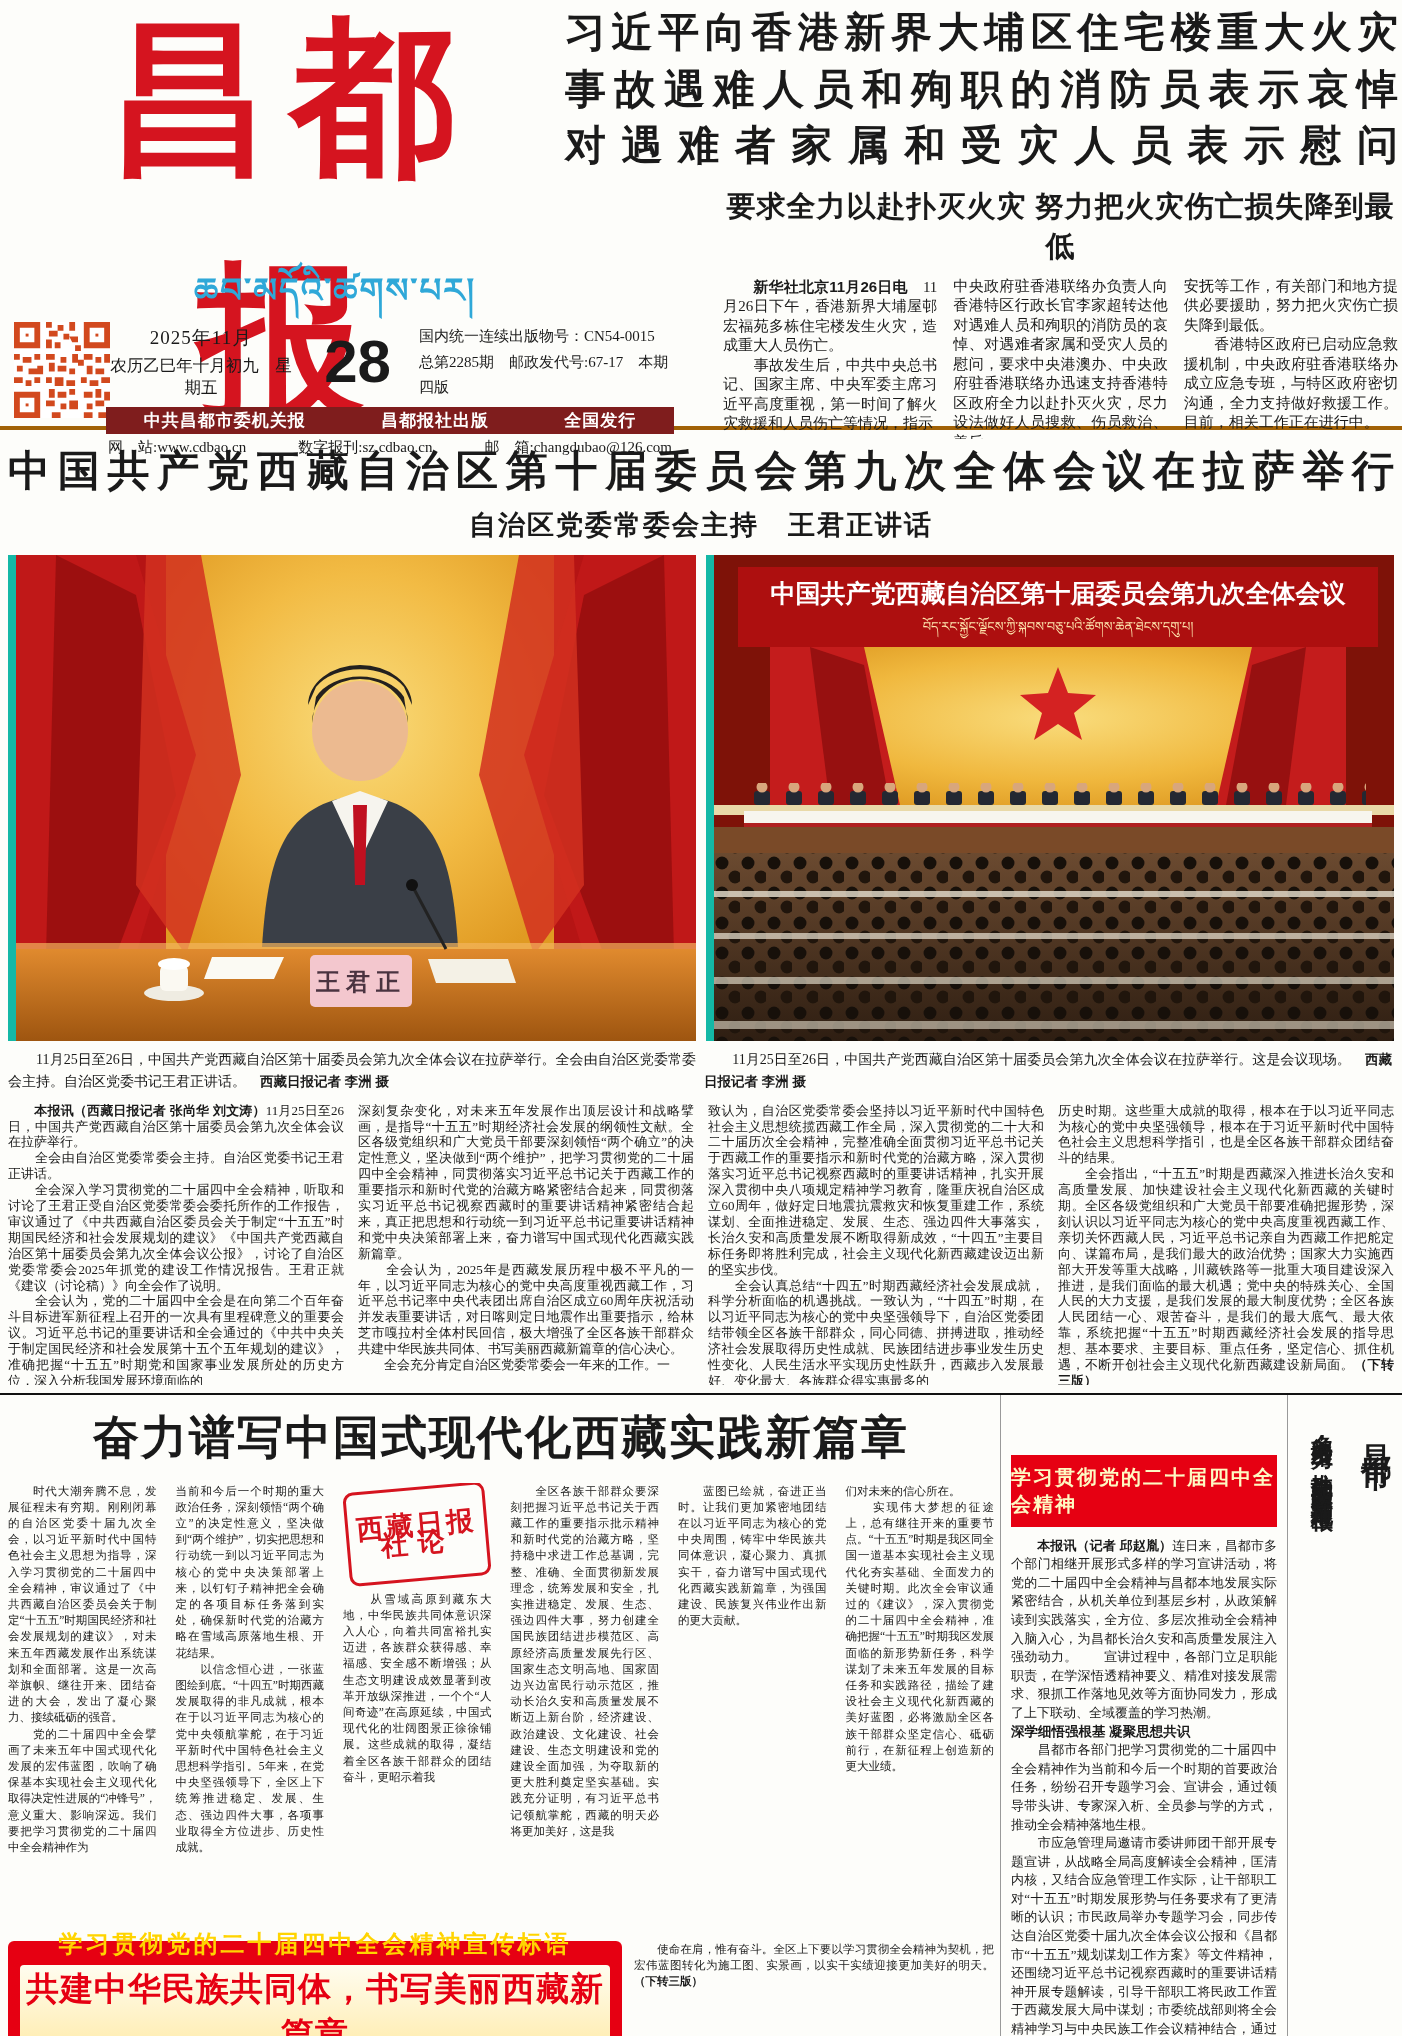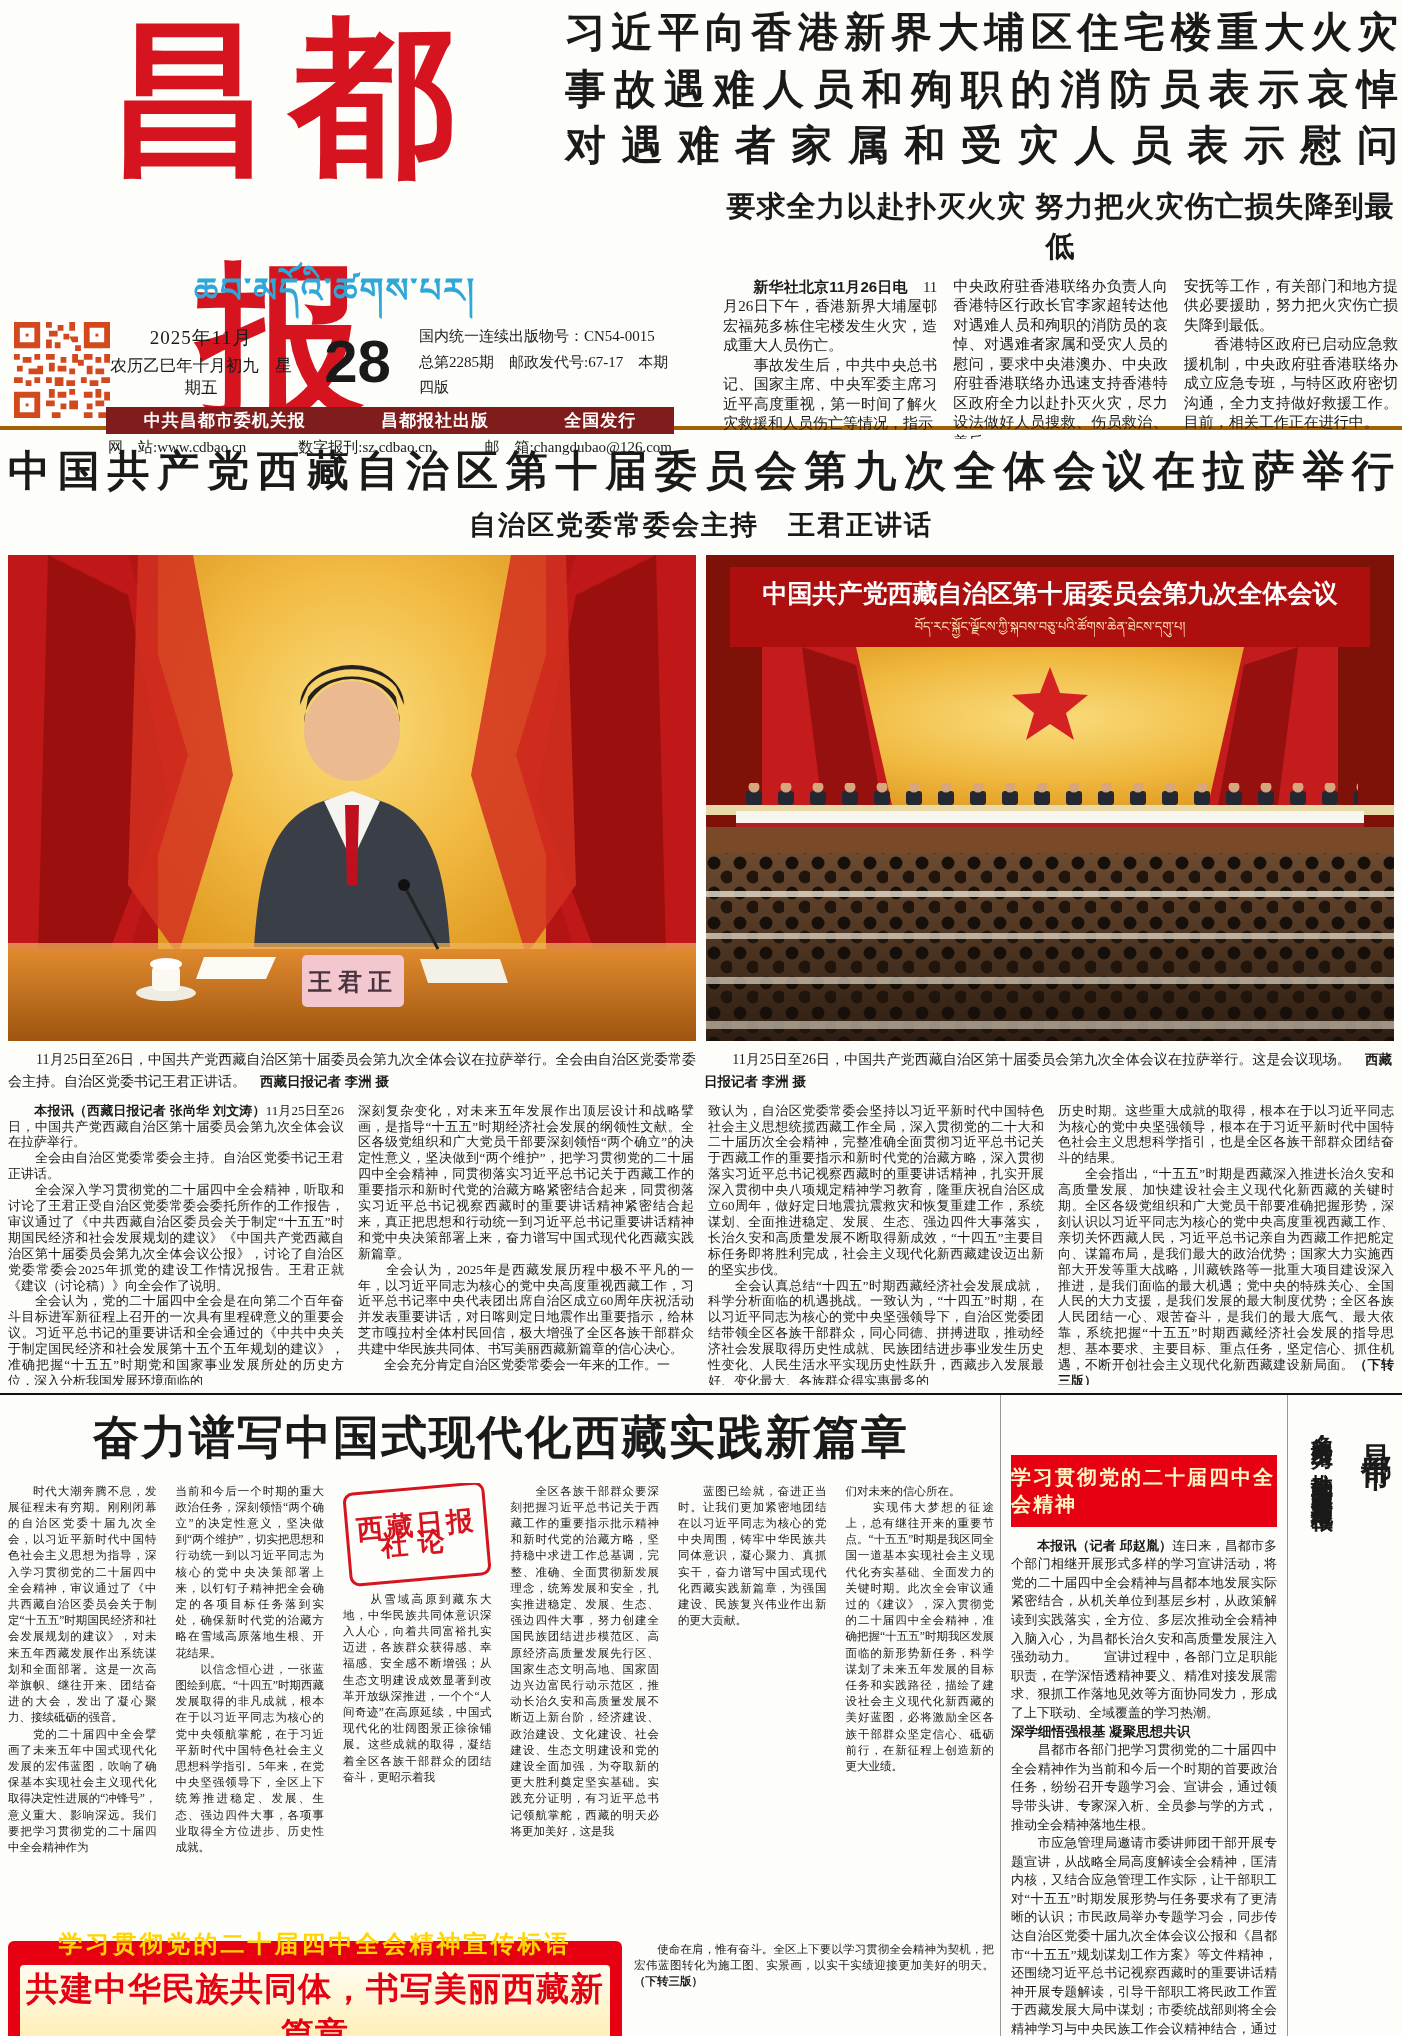--- a/index.html
+++ b/index.html
@@ -45,21 +45,21 @@
     text-align:justify; text-align-last:justify; }
   .fire-deck { margin:13px 0 10px 158px; font-size:29px; font-weight:bold; text-align:center; letter-spacing:1px; }
   .fire-body { margin-left:158px; display:flex; gap:16px; height:162px; overflow:hidden; }
   .fire-col { flex:1; font-size:15px; line-height:19.5px; }
 
   
   .main-headline { margin:14px 8px 0; font-size:42px; font-weight:bold;
     text-align:justify; text-align-last:justify; line-height:1.3; }
   .main-subhead { margin-top:8px; font-size:27px; font-weight:bold; text-align:center; letter-spacing:2px; }
   .photos { display:flex; gap:10px; padding:12px 8px 0; }
-  .photo { width:688px; height:486px; overflow:hidden; background:#14b8a6; }
+  .photo { width:688px; height:486px; overflow:hidden; background:#14b8a6;padding-left:8px; }
   .captions { display:flex; gap:8px; padding:8px 8px 0; }
   .caption { width:688px; font-size:14px; line-height:22px; }
   .caption b { font-family:"Liberation Sans","DejaVu Sans",sans-serif; font-size:13.5px; }
   .main-cols { display:flex; gap:14px; padding:10px 8px 0; height:292px; overflow:hidden; }
   .main-col { flex:1; font-size:13px; line-height:15.9px; }
   .lead { font-weight:bold; font-family:"Liberation Sans","DejaVu Sans",sans-serif; }
   .jump { font-weight:bold; font-family:"Liberation Sans","DejaVu Sans",sans-serif; }
 
   
   .bottom { display:flex; border-top:2px solid #111; height:648px; margin-top:8px; }

